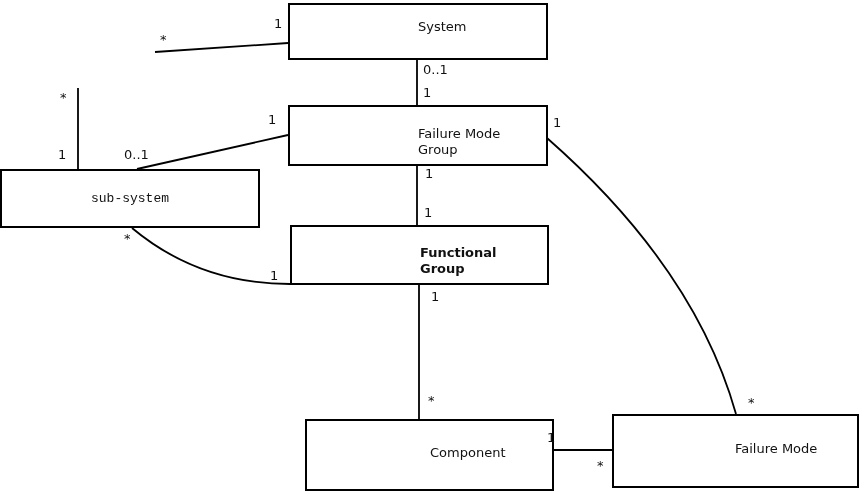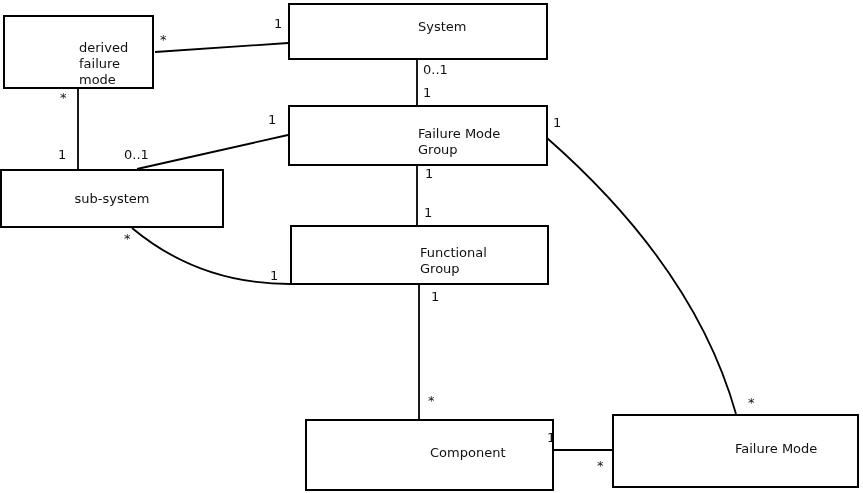--- a/index.html
+++ b/index.html
@@ -43,31 +43,31 @@
     position: absolute;
     font-size: 13px;
     line-height: 15px;
     color: #111111;
   }
 
   
   #node-dfm       { left: 3px;   top: 15px;  width: 151px; height: 74px; }
   #node-system    { left: 288px; top: 3px;   width: 260px; height: 57px; }
   #node-fmg       { left: 288px; top: 105px; width: 260px; height: 61px; }
-  #node-subsystem { left: 0px;   top: 169px; width: 224px; height: 59px; }
+  #node-subsystem { left: 0px;   top: 169px; width: 260px; height: 59px; font-family: Liberation Mono, monospace; }
   #node-fg        { left: 290px; top: 225px; width: 259px; height: 60px; }
   #node-component { left: 305px; top: 419px; width: 249px; height: 72px; }
   #node-fm        { left: 612px; top: 414px; width: 247px; height: 74px; }
 
   
   #node-dfm .node-label       { left: 74px;  top: 23px; }
   #node-system .node-label    { left: 128px; top: 14px; }
   #node-fmg .node-label       { left: 128px; top: 19px; }
   #node-subsystem .node-label { left: 0;     top: 20px; width: 100%; text-align: center; }
-  #node-fg .node-label        { left: 128px; top: 18px; }
+  #node-fg .node-label        { left: 128px; top: 18px; font-weight: bold; }
   #node-component .node-label { left: 123px; top: 24px; }
   #node-fm .node-label        { left: 121px; top: 25px; }
 
   
   #m1  { left: 160px; top: 32px; }
   #m2  { left: 274px; top: 16px; }
   #m3  { left: 60px;  top: 90px; }
   #m4  { left: 58px;  top: 147px; }
   #m5  { left: 423px; top: 62px; }
   #m6  { left: 423px; top: 85px; }
@@ -94,25 +94,20 @@
     <path d="M78,88 L78,169"></path>
     <path d="M417,59 L417,105"></path>
     <path d="M137,169 L288,135"></path>
     <path d="M132,228 Q199,284 290,284"></path>
     <path d="M417,165 L417,225"></path>
     <path d="M419,284 L419,419"></path>
     <path d="M543,450 L612,450"></path>
     <path d="M547,138 Q695,268 736,414"></path>
   </svg>
 
-  <div class="node" id="node-dfm">
-    <span class="node-label">derived
-failure
-mode</span>
-  </div>
 
   <div class="node" id="node-system">
     <span class="node-label">System</span>
   </div>
 
   <div class="node" id="node-fmg">
     <span class="node-label">Failure Mode
 Group</span>
   </div>
 

